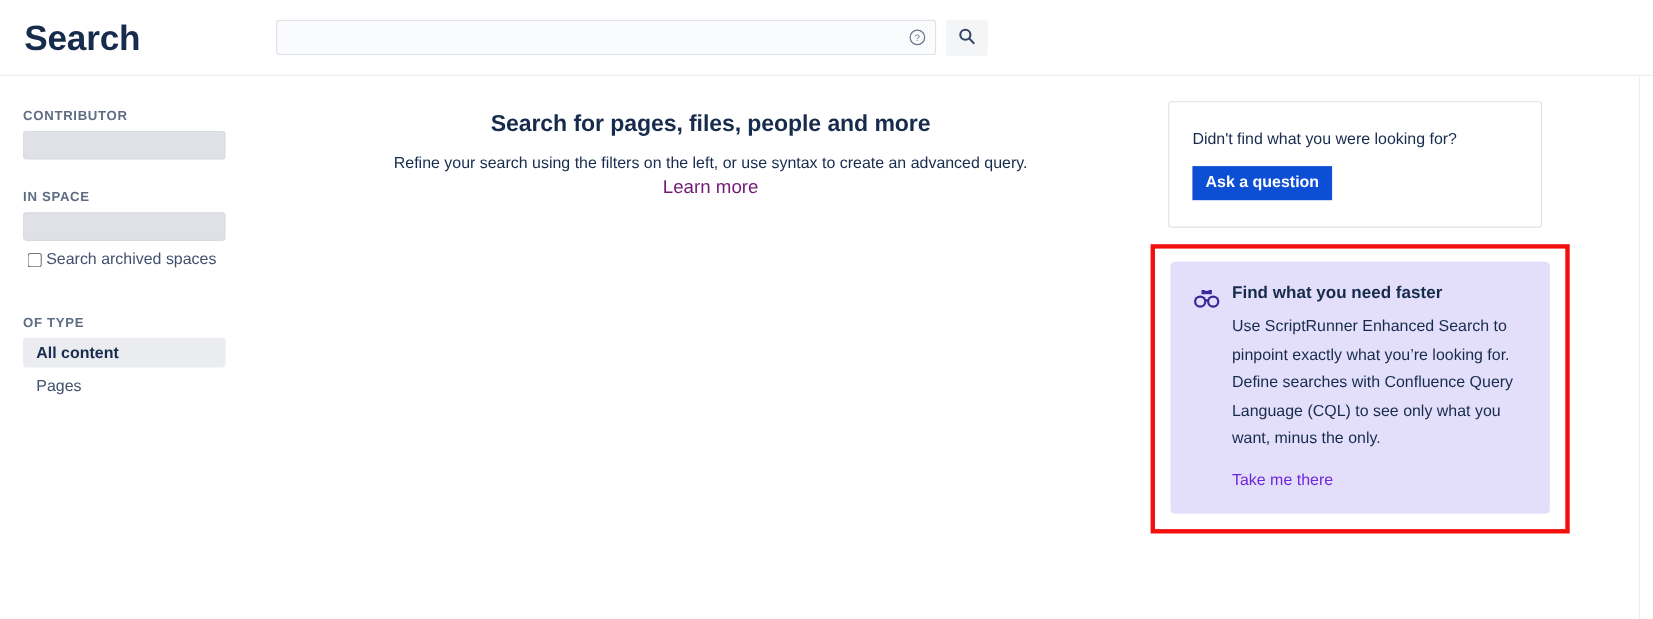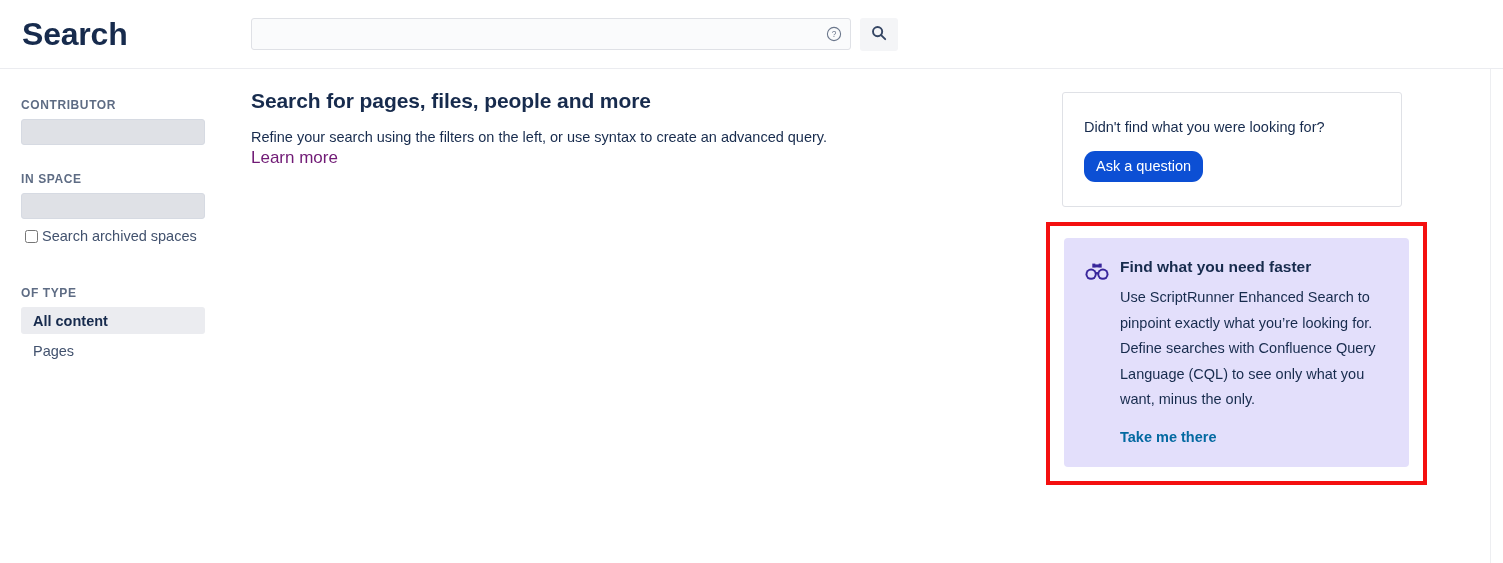--- a/index.html
+++ b/index.html
@@ -153,23 +153,24 @@
   .opt-item.selected {
     background: #EBECF0;
     color: #172B4D;
     font-weight: 700;
   }
 
   
   #main {
     position: absolute;
     left: 251px;
-    top: 60px;
+    top: 72px;
     width: 790px;
     padding-top: 28px;
+    text-align: center;
   }
   #main-heading {
     margin: 0 0 13px 0;
     font-size: 21px;
     line-height: 26px;
     font-weight: 600;
     color: #172B4D;
     letter-spacing: -0.1px;
   }
   #main-desc {
@@ -208,24 +209,24 @@
     line-height: 20px;
     color: #172B4D;
     margin: 0 0 14px 0;
   }
   #ask-question-button {
     display: inline-block;
     background: #0C4FD4;
     color: #ffffff;
     font-family: "Liberation Sans", sans-serif;
     font-size: 14.5px;
-    font-weight: 400;
+    font-weight: 700;
     line-height: 16px;
     border: none;
-    border-radius: 11px;
+    border-radius: 0;
     padding: 7px 12px 8px 12px;
     cursor: pointer;
   }
 
   #promo-outline {
     margin-top: 15px;
     width: 381px;
     margin-left: -16px;
     box-sizing: border-box;
     border: 4px solid #F40F0F;
@@ -257,22 +258,22 @@
   #promo-text {
     margin: 0 0 14px 0;
     font-size: 14.5px;
     line-height: 25.5px;
     color: #172B4D;
     max-width: 286px;
   }
   #promo-link {
     font-size: 14.5px;
     line-height: 20px;
-    font-weight: 700;
-    color: #0369a1;
+    font-weight: 400;
+    color: #6d28d9;
     text-decoration: none;
     cursor: pointer;
   }
 
   #page-right-rule {
     position: absolute;
     left: 1490px;
     top: 69px;
     width: 1px;
     height: 494px;

